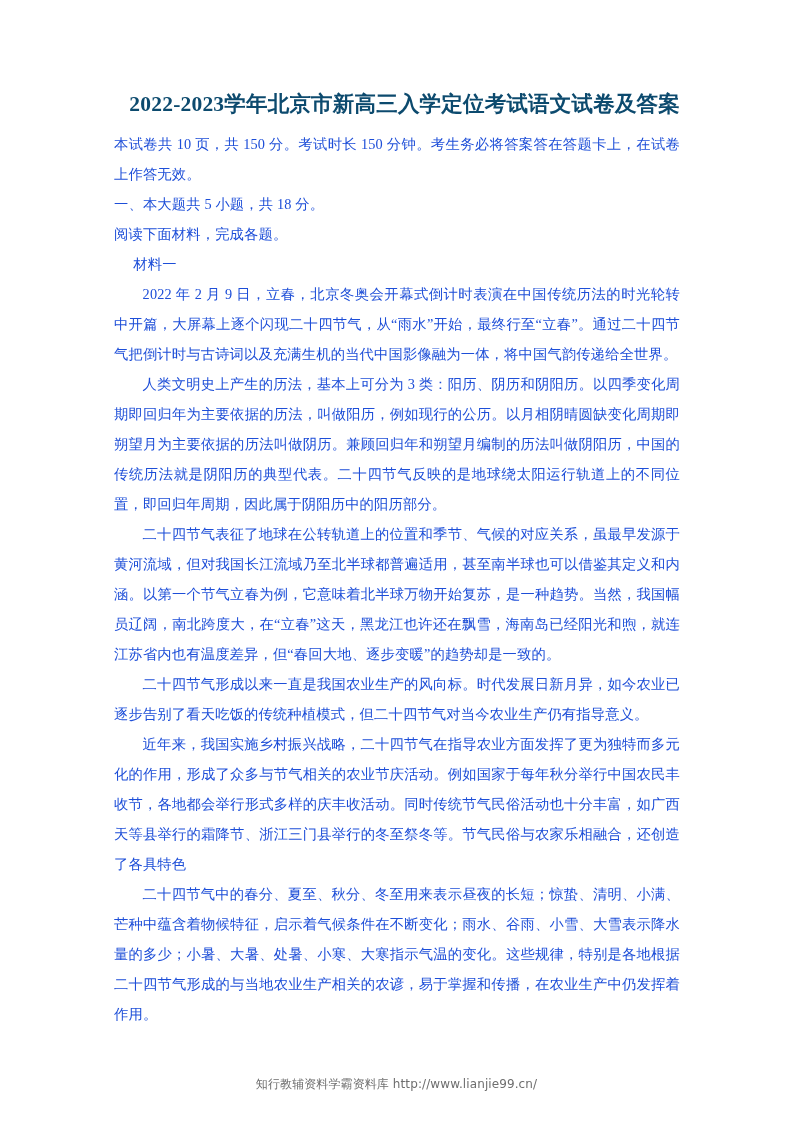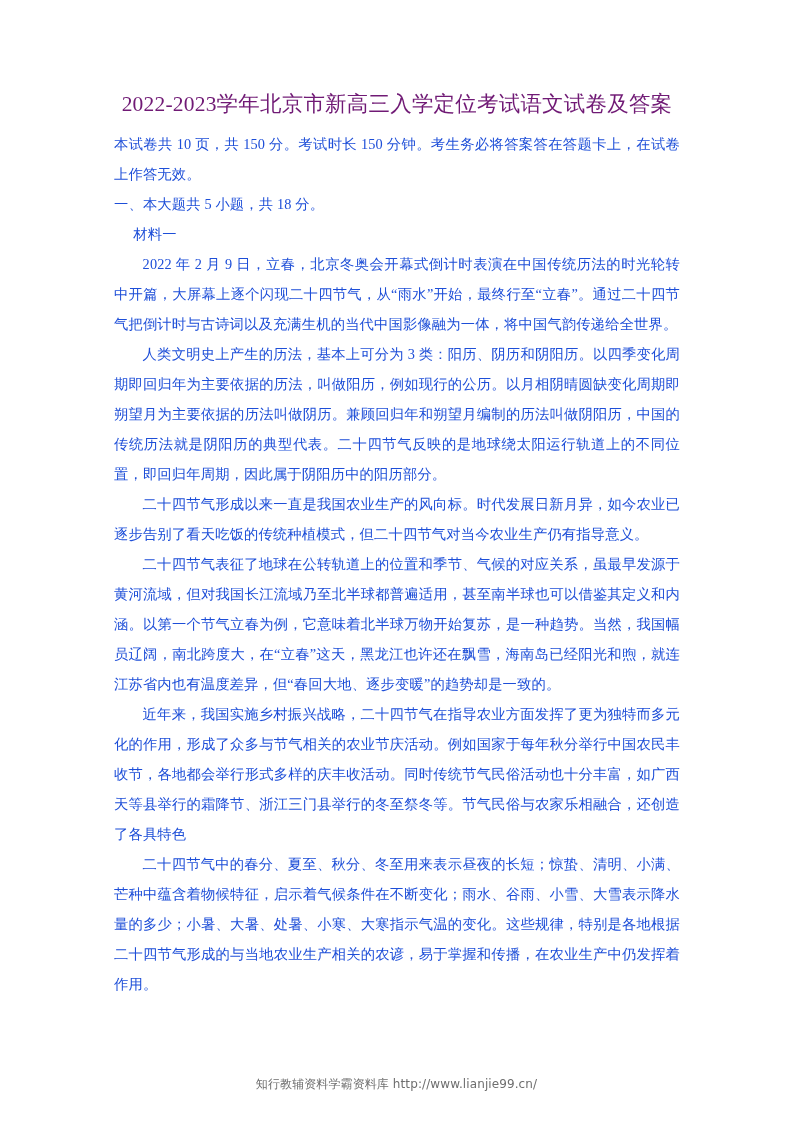--- a/index.html
+++ b/index.html
@@ -23,26 +23,26 @@
   #content {
     position: absolute;
     left: 114px;
     top: 88px;
     width: 566px;
   }
   .doc-title {
     font-family: "Liberation Serif", "DejaVu Serif", serif;
     font-size: 21.5px;
     line-height: 32px;
-    font-weight: normal;
+    font-weight: bold;
     letter-spacing: 0.2px;
     margin: 0 0 9px 0;
-    text-align: center;
+    text-align: right;
     white-space: nowrap;
-    color: #701a75;
+    color: #0c4a6e;
   }
   .para {
     font-size: 14.3px;
     line-height: 30px;
     margin: 0;
     text-align: justify;
     text-justify: inter-ideograph;
     color: #1d4ed8;
     letter-spacing: 0.15px;
   }
@@ -79,30 +79,31 @@
 <div id="page">
 
   <div id="content">
 
     <h1 class="doc-title">2022-2023学年北京市新高三入学定位考试语文试卷及答案</h1>
 
     <p class="para indent1">本试卷共 10 页，共 150 分。考试时长 150 分钟。考生务必将答案答在答题卡上，在试卷上作答无效。</p>
 
     <p class="para indent1">一、本大题共 5 小题，共 18 分。</p>
 
+    <p class="para indent1">阅读下面材料，完成各题。</p>
 
     <p class="para label">材料一</p>
 
     <p class="para indent2">2022 年 2 月 9 日，立春，北京冬奥会开幕式倒计时表演在中国传统历法的时光轮转中开篇，大屏幕上逐个闪现二十四节气，从“雨水”开始，最终行至“立春”。通过二十四节气把倒计时与古诗词以及充满生机的当代中国影像融为一体，将中国气韵传递给全世界。</p>
 
     <p class="para indent2">人类文明史上产生的历法，基本上可分为 3 类：阳历、阴历和阴阳历。以四季变化周期即回归年为主要依据的历法，叫做阳历，例如现行的公历。以月相阴晴圆缺变化周期即朔望月为主要依据的历法叫做阴历。兼顾回归年和朔望月编制的历法叫做阴阳历，中国的传统历法就是阴阳历的典型代表。二十四节气反映的是地球绕太阳运行轨道上的不同位置，即回归年周期，因此属于阴阳历中的阳历部分。</p>
 
+    <p class="para indent2">二十四节气表征了地球在公转轨道上的位置和季节、气候的对应关系，虽最早发源于黄河流域，但对我国长江流域乃至北半球都普遍适用，甚至南半球也可以借鉴其定义和内涵。以第一个节气立春为例，它意味着北半球万物开始复苏，是一种趋势。当然，我国幅员辽阔，南北跨度大，在“立春”这天，黑龙江也许还在飘雪，海南岛已经阳光和煦，就连江苏省内也有温度差异，但“春回大地、逐步变暖”的趋势却是一致的。</p>
+
     <p class="para indent2">二十四节气形成以来一直是我国农业生产的风向标。时代发展日新月异，如今农业已逐步告别了看天吃饭的传统种植模式，但二十四节气对当今农业生产仍有指导意义。</p>
-
-    <p class="para indent2">二十四节气表征了地球在公转轨道上的位置和季节、气候的对应关系，虽最早发源于黄河流域，但对我国长江流域乃至北半球都普遍适用，甚至南半球也可以借鉴其定义和内涵。以第一个节气立春为例，它意味着北半球万物开始复苏，是一种趋势。当然，我国幅员辽阔，南北跨度大，在“立春”这天，黑龙江也许还在飘雪，海南岛已经阳光和煦，就连江苏省内也有温度差异，但“春回大地、逐步变暖”的趋势却是一致的。</p>
 
     <p class="para indent2">近年来，我国实施乡村振兴战略，二十四节气在指导农业方面发挥了更为独特而多元化的作用，形成了众多与节气相关的农业节庆活动。例如国家于每年秋分举行中国农民丰收节，各地都会举行形式多样的庆丰收活动。同时传统节气民俗活动也十分丰富，如广西天等县举行的霜降节、浙江三门县举行的冬至祭冬等。节气民俗与农家乐相融合，还创造了各具特色</p>
 
     <p class="para indent2">二十四节气中的春分、夏至、秋分、冬至用来表示昼夜的长短；惊蛰、清明、小满、芒种中蕴含着物候特征，启示着气候条件在不断变化；雨水、谷雨、小雪、大雪表示降水量的多少；小暑、大暑、处暑、小寒、大寒指示气温的变化。这些规律，特别是各地根据二十四节气形成的与当地农业生产相关的农谚，易于掌握和传播，在农业生产中仍发挥着作用。</p>
 
   </div>
 
   <div id="footer">
     <span class="footer-text">知行教辅资料学霸资料库 http://www.lianjie99.cn/</span>
   </div>

